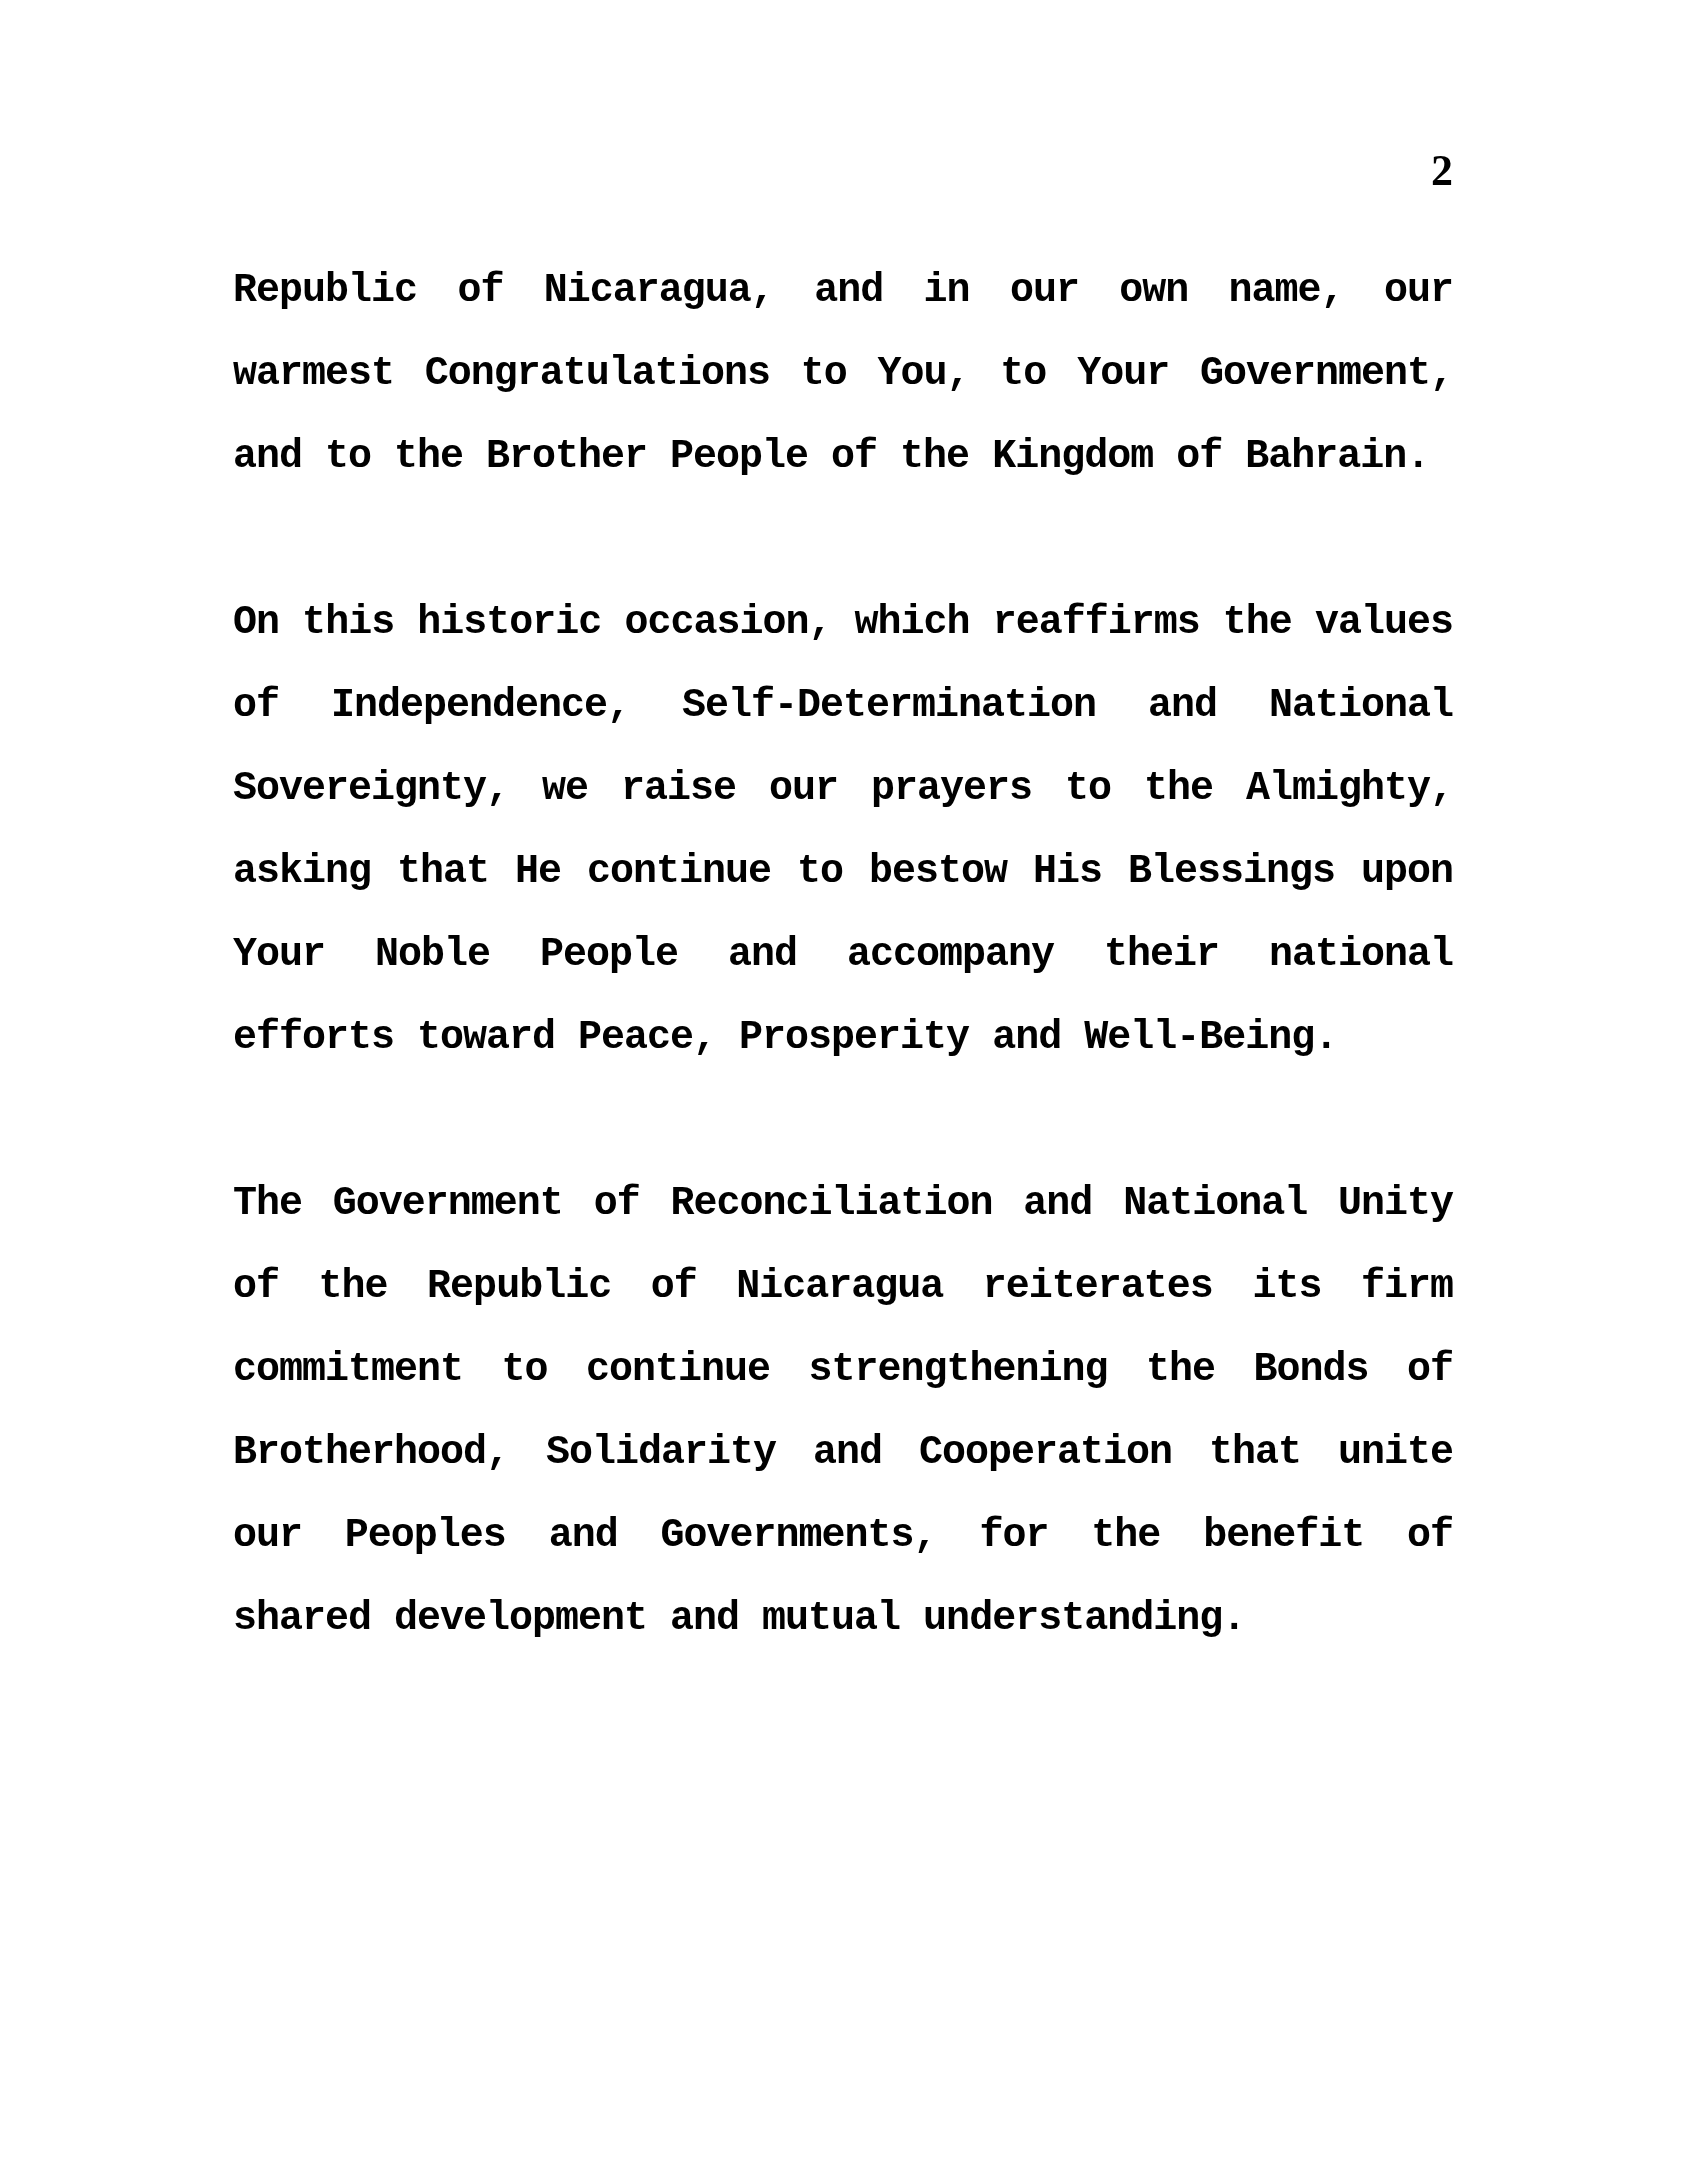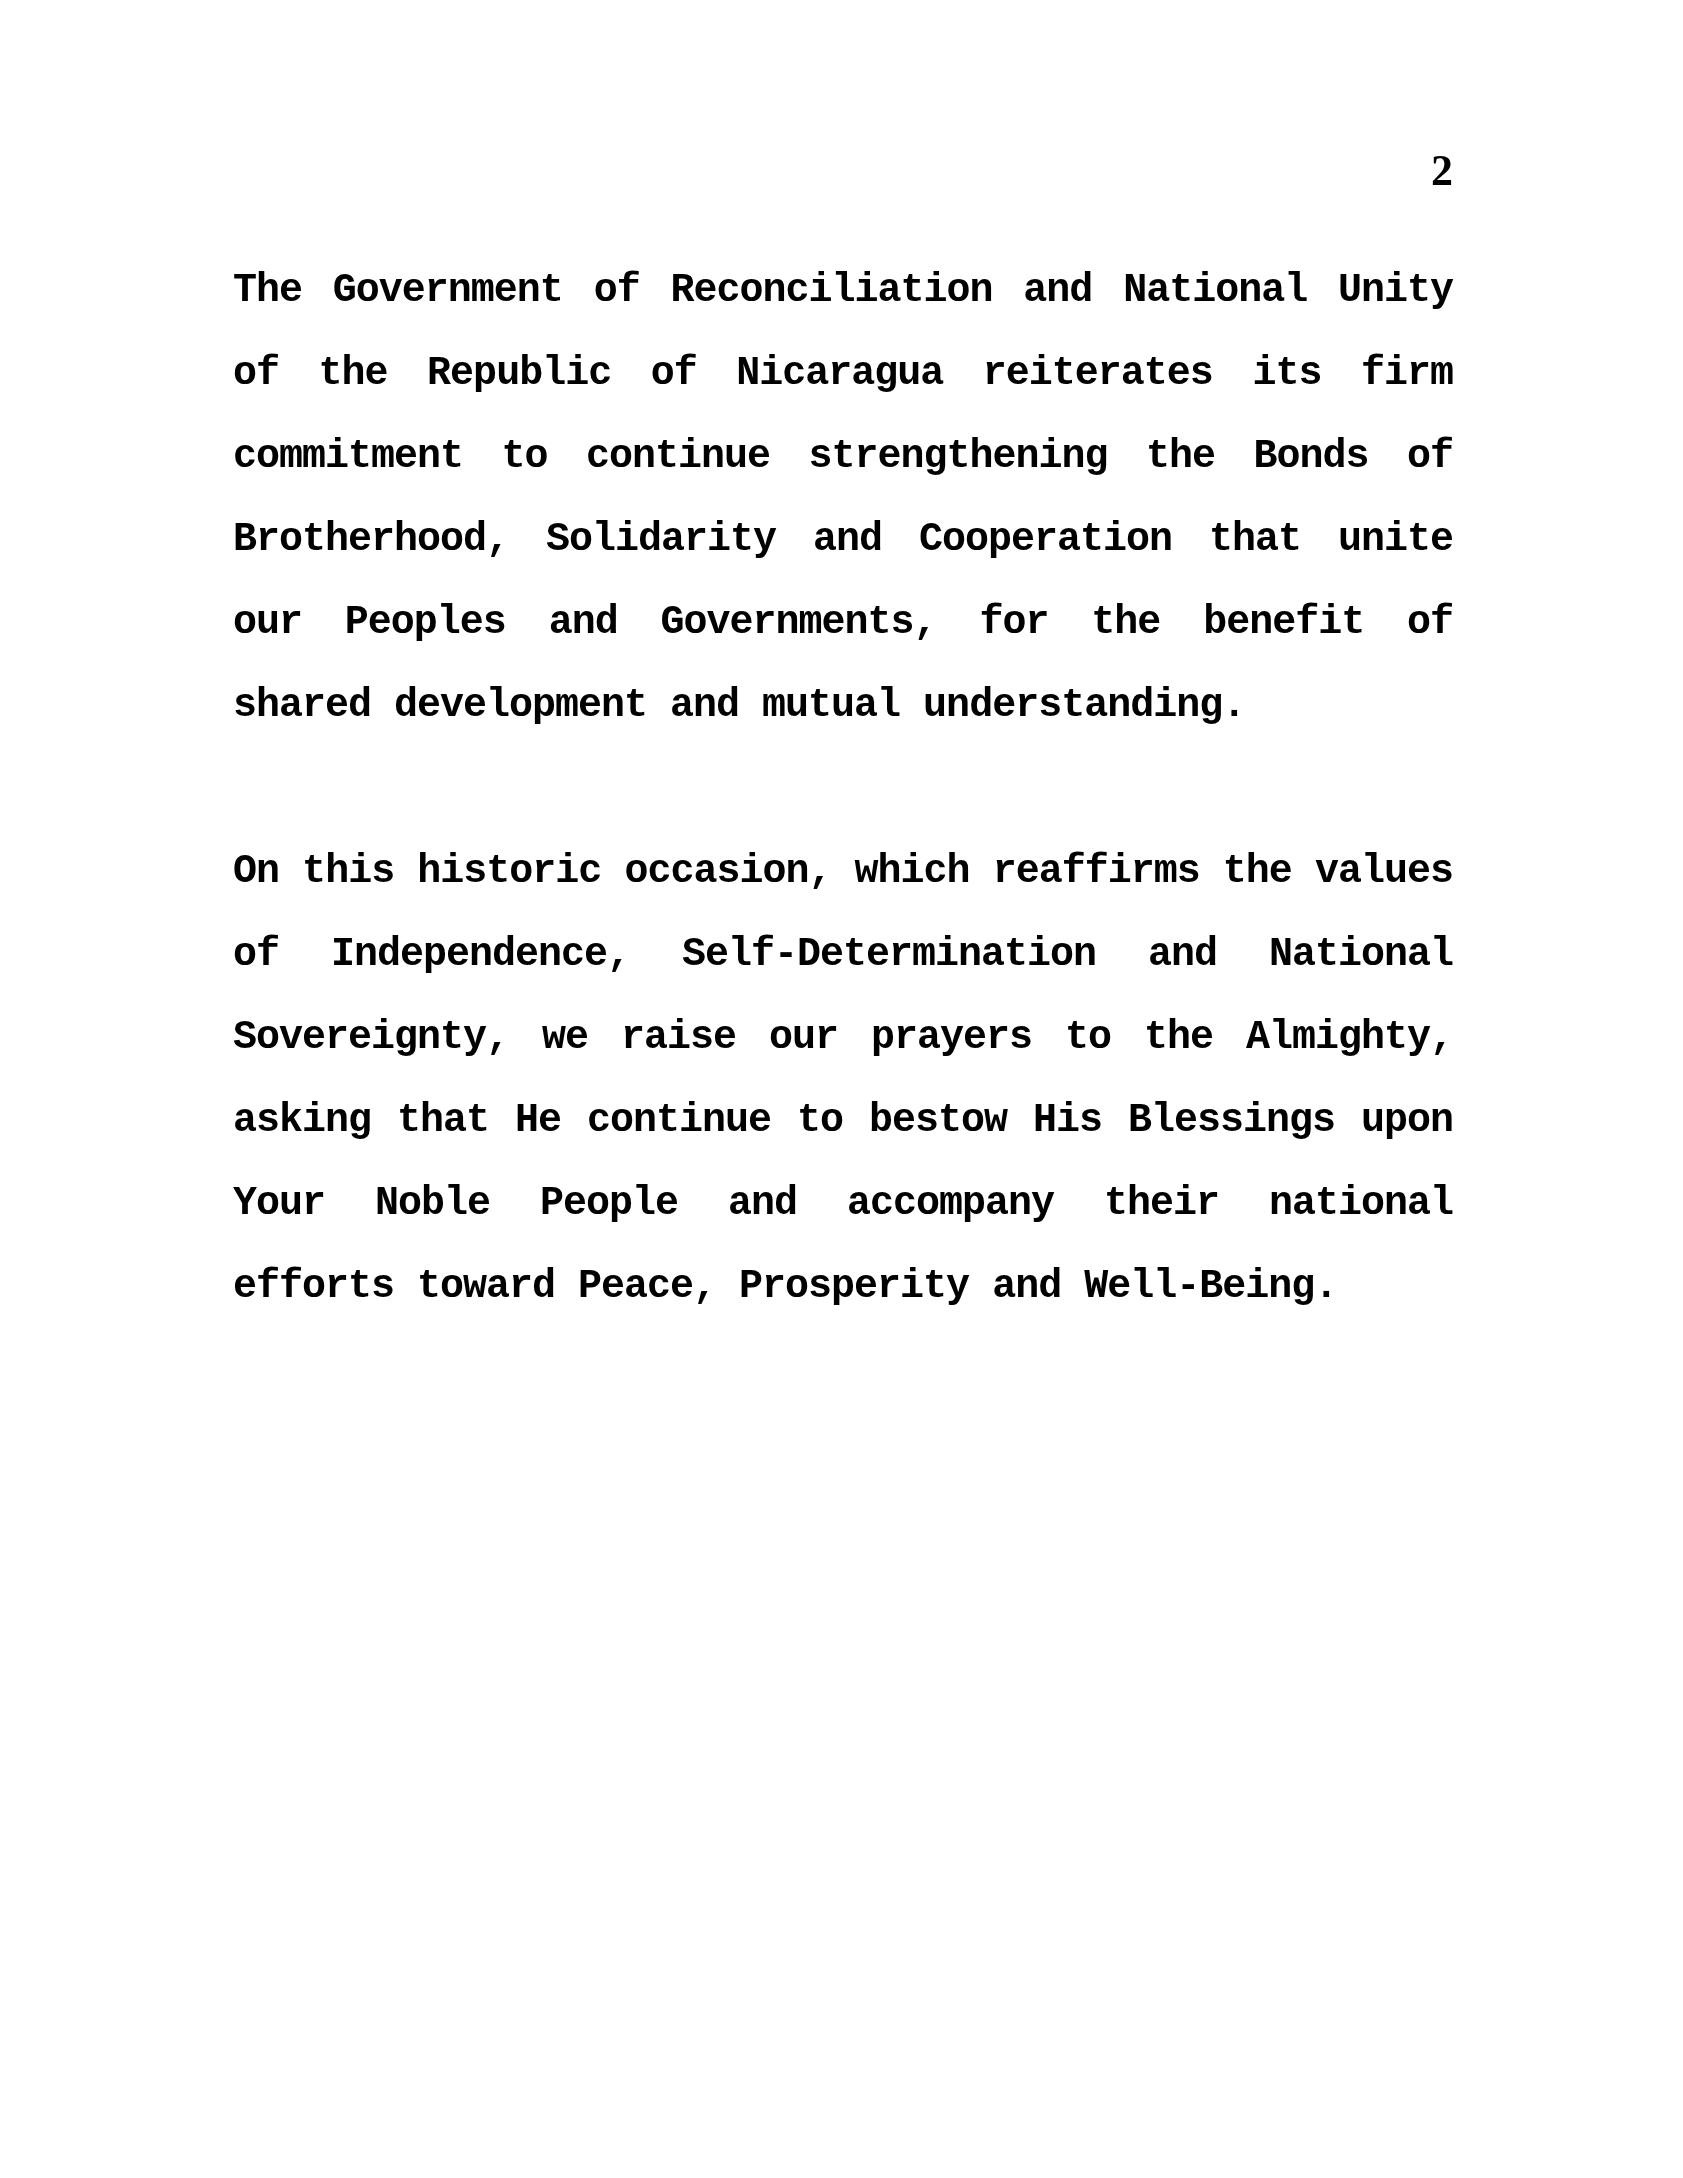--- a/index.html
+++ b/index.html
@@ -54,17 +54,18 @@
   .para:last-child {
     margin-bottom: 0;
   }
 </style>
 </head>
 <body>
 
 <div class="page">
   <div class="page-number">2</div>
   <div class="content">
+    <p class="para">Republic of Nicaragua, and in our own name, our warmest Congratulations to You, to Your Government, and to the Brother People of the Kingdom of Bahrain.</p>
+    <p class="para">On this historic occasion, which reaffirms the values of Independence, Self-Determination and National Sovereignty, we raise our prayers to the Almighty, asking that He continue to bestow His Blessings upon Your Noble People and accompany their national efforts toward Peace, Prosperity and Well-Being.</p>
     <p class="para">The Government of Reconciliation and National Unity of the Republic of Nicaragua reiterates its firm commitment to continue strengthening the Bonds of Brotherhood, Solidarity and Cooperation that unite our Peoples and Governments, for the benefit of shared development and mutual understanding.</p>
-    <p class="para">On this historic occasion, which reaffirms the values of Independence, Self-Determination and National Sovereignty, we raise our prayers to the Almighty, asking that He continue to bestow His Blessings upon Your Noble People and accompany their national efforts toward Peace, Prosperity and Well-Being.</p>
   </div>
 </div>
 
 
 </body></html>

